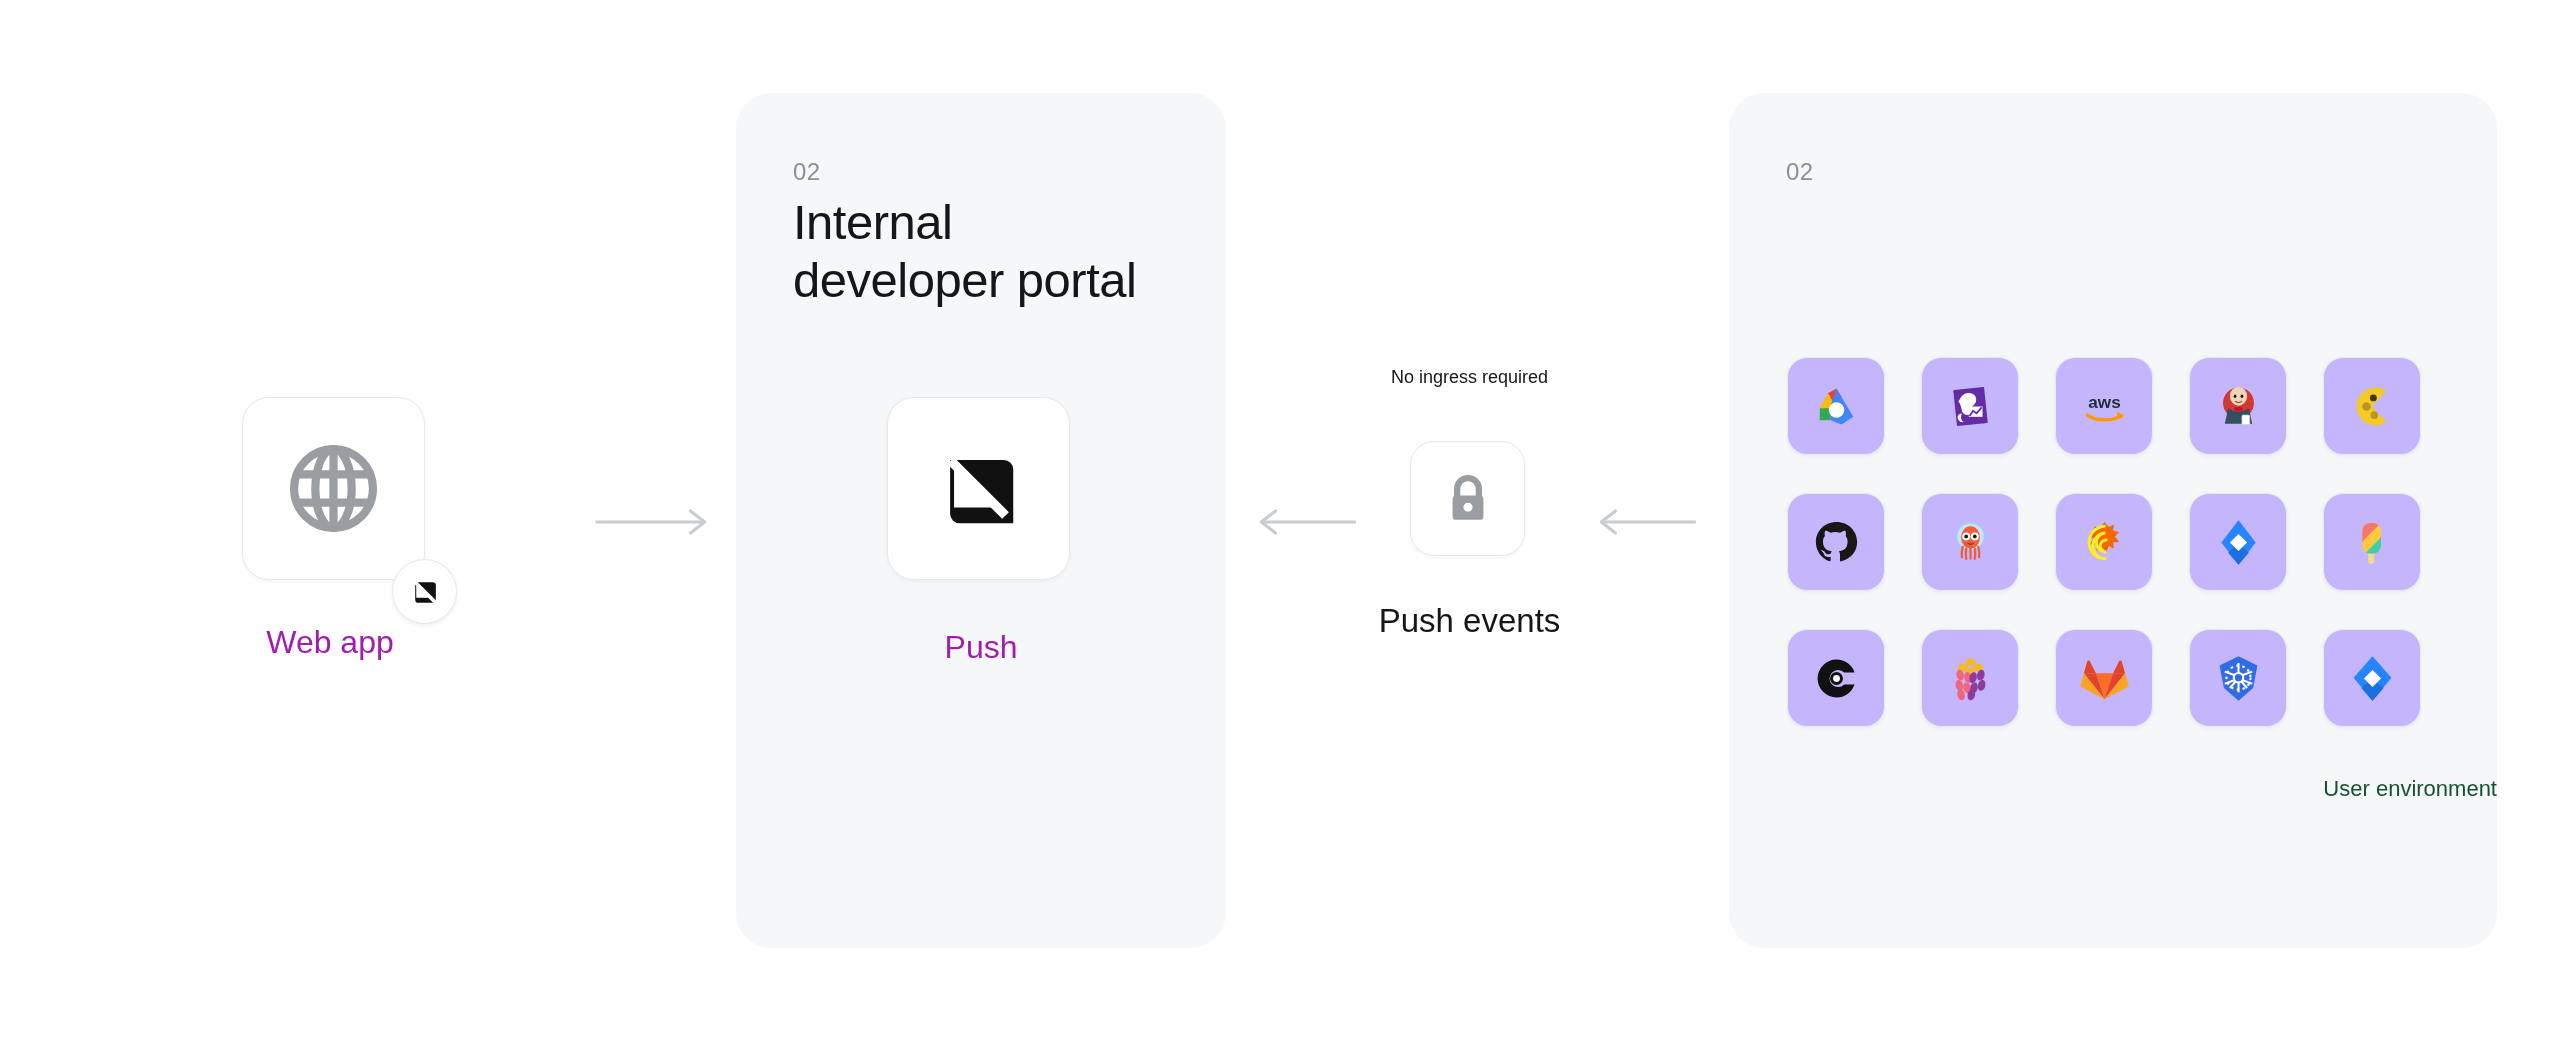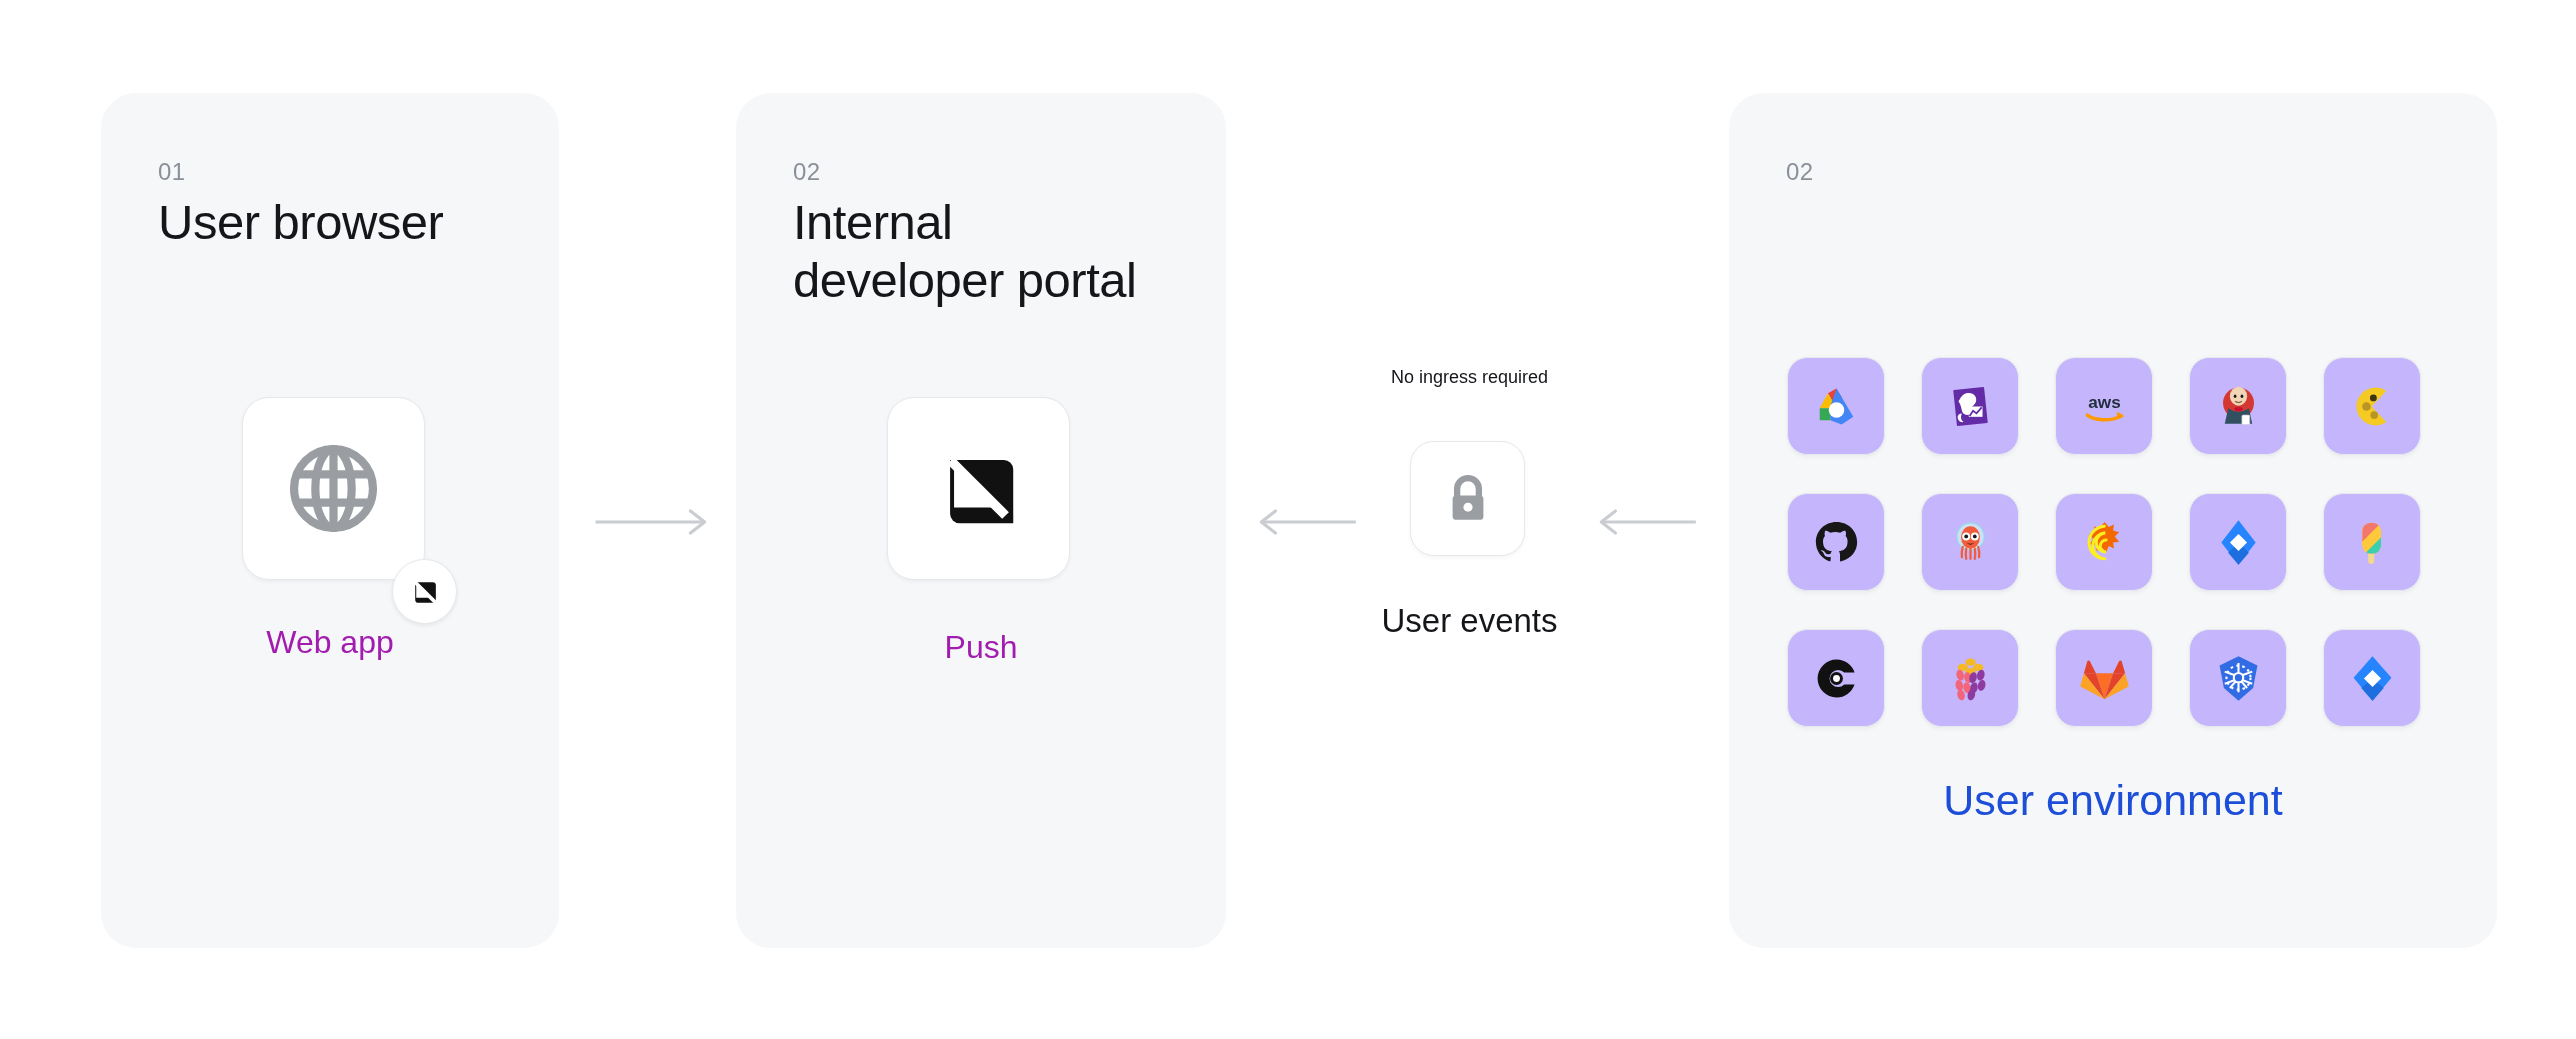--- a/index.html
+++ b/index.html
@@ -150,34 +150,30 @@
     align-items: center;
     justify-content: center;
   }
   .ex-tile svg { width: 55px; height: 55px; display: block; }
 
   #user-env-caption {
     position: absolute;
     left: 1729px;
     top: 776px;
     width: 768px;
-    text-align: center;
-    font-size: 43px;
-    color: #1d4ed8;
+    text-align: right;
+    font-size: 22px;
+    color: #14532d;
   }
 </style>
 </head>
 <body>
 
 <div class="stage">
 
-  <div class="card" id="card-1">
-    <div class="card-step">01</div>
-    <div class="card-title">User browser</div>
-  </div>
 
   <div class="tile" id="webapp-tile">
     <span>
       <svg viewBox="0 0 64 64" aria-hidden="true">
         <g fill="none" stroke="#9a9ea3" stroke-width="5.2">
           <circle cx="32" cy="32" r="25"></circle>
           <ellipse cx="32" cy="32" rx="11.5" ry="25"></ellipse>
           <line x1="7" y1="23" x2="57" y2="23"></line>
           <line x1="7" y1="41" x2="57" y2="41"></line>
           <line x1="32" y1="7" x2="32" y2="57"></line>
@@ -237,21 +233,21 @@
   <div class="tile" id="lock-tile">
     <span>
       <svg viewBox="0 0 64 64" aria-hidden="true">
         <path d="M20 29 V21 a12 12 0 0 1 24 0 V29" fill="none" stroke="#9a9ea3" stroke-width="7"></path>
         <rect x="15" y="28" width="34" height="27" rx="4" fill="#9a9ea3"></rect>
         <circle cx="32" cy="41" r="5" fill="#ffffff"></circle>
       </svg>
     </span>
   </div>
 
-  <div id="push-events-label">User events</div>
+  <div id="push-events-label">Push events</div>
 
   <div class="arrow" id="arrow-3">
     <svg viewBox="0 0 132 40">
       <line x1="128" y1="20" x2="10" y2="20" stroke="#c9ccd1" stroke-width="4"></line>
       <polyline points="26,6 8,20 26,34" fill="none" stroke="#c9ccd1" stroke-width="4" stroke-linecap="round" stroke-linejoin="round"></polyline>
     </svg>
   </div>
 
   <div class="card" id="card-3">
     <div class="card-step">02</div>

